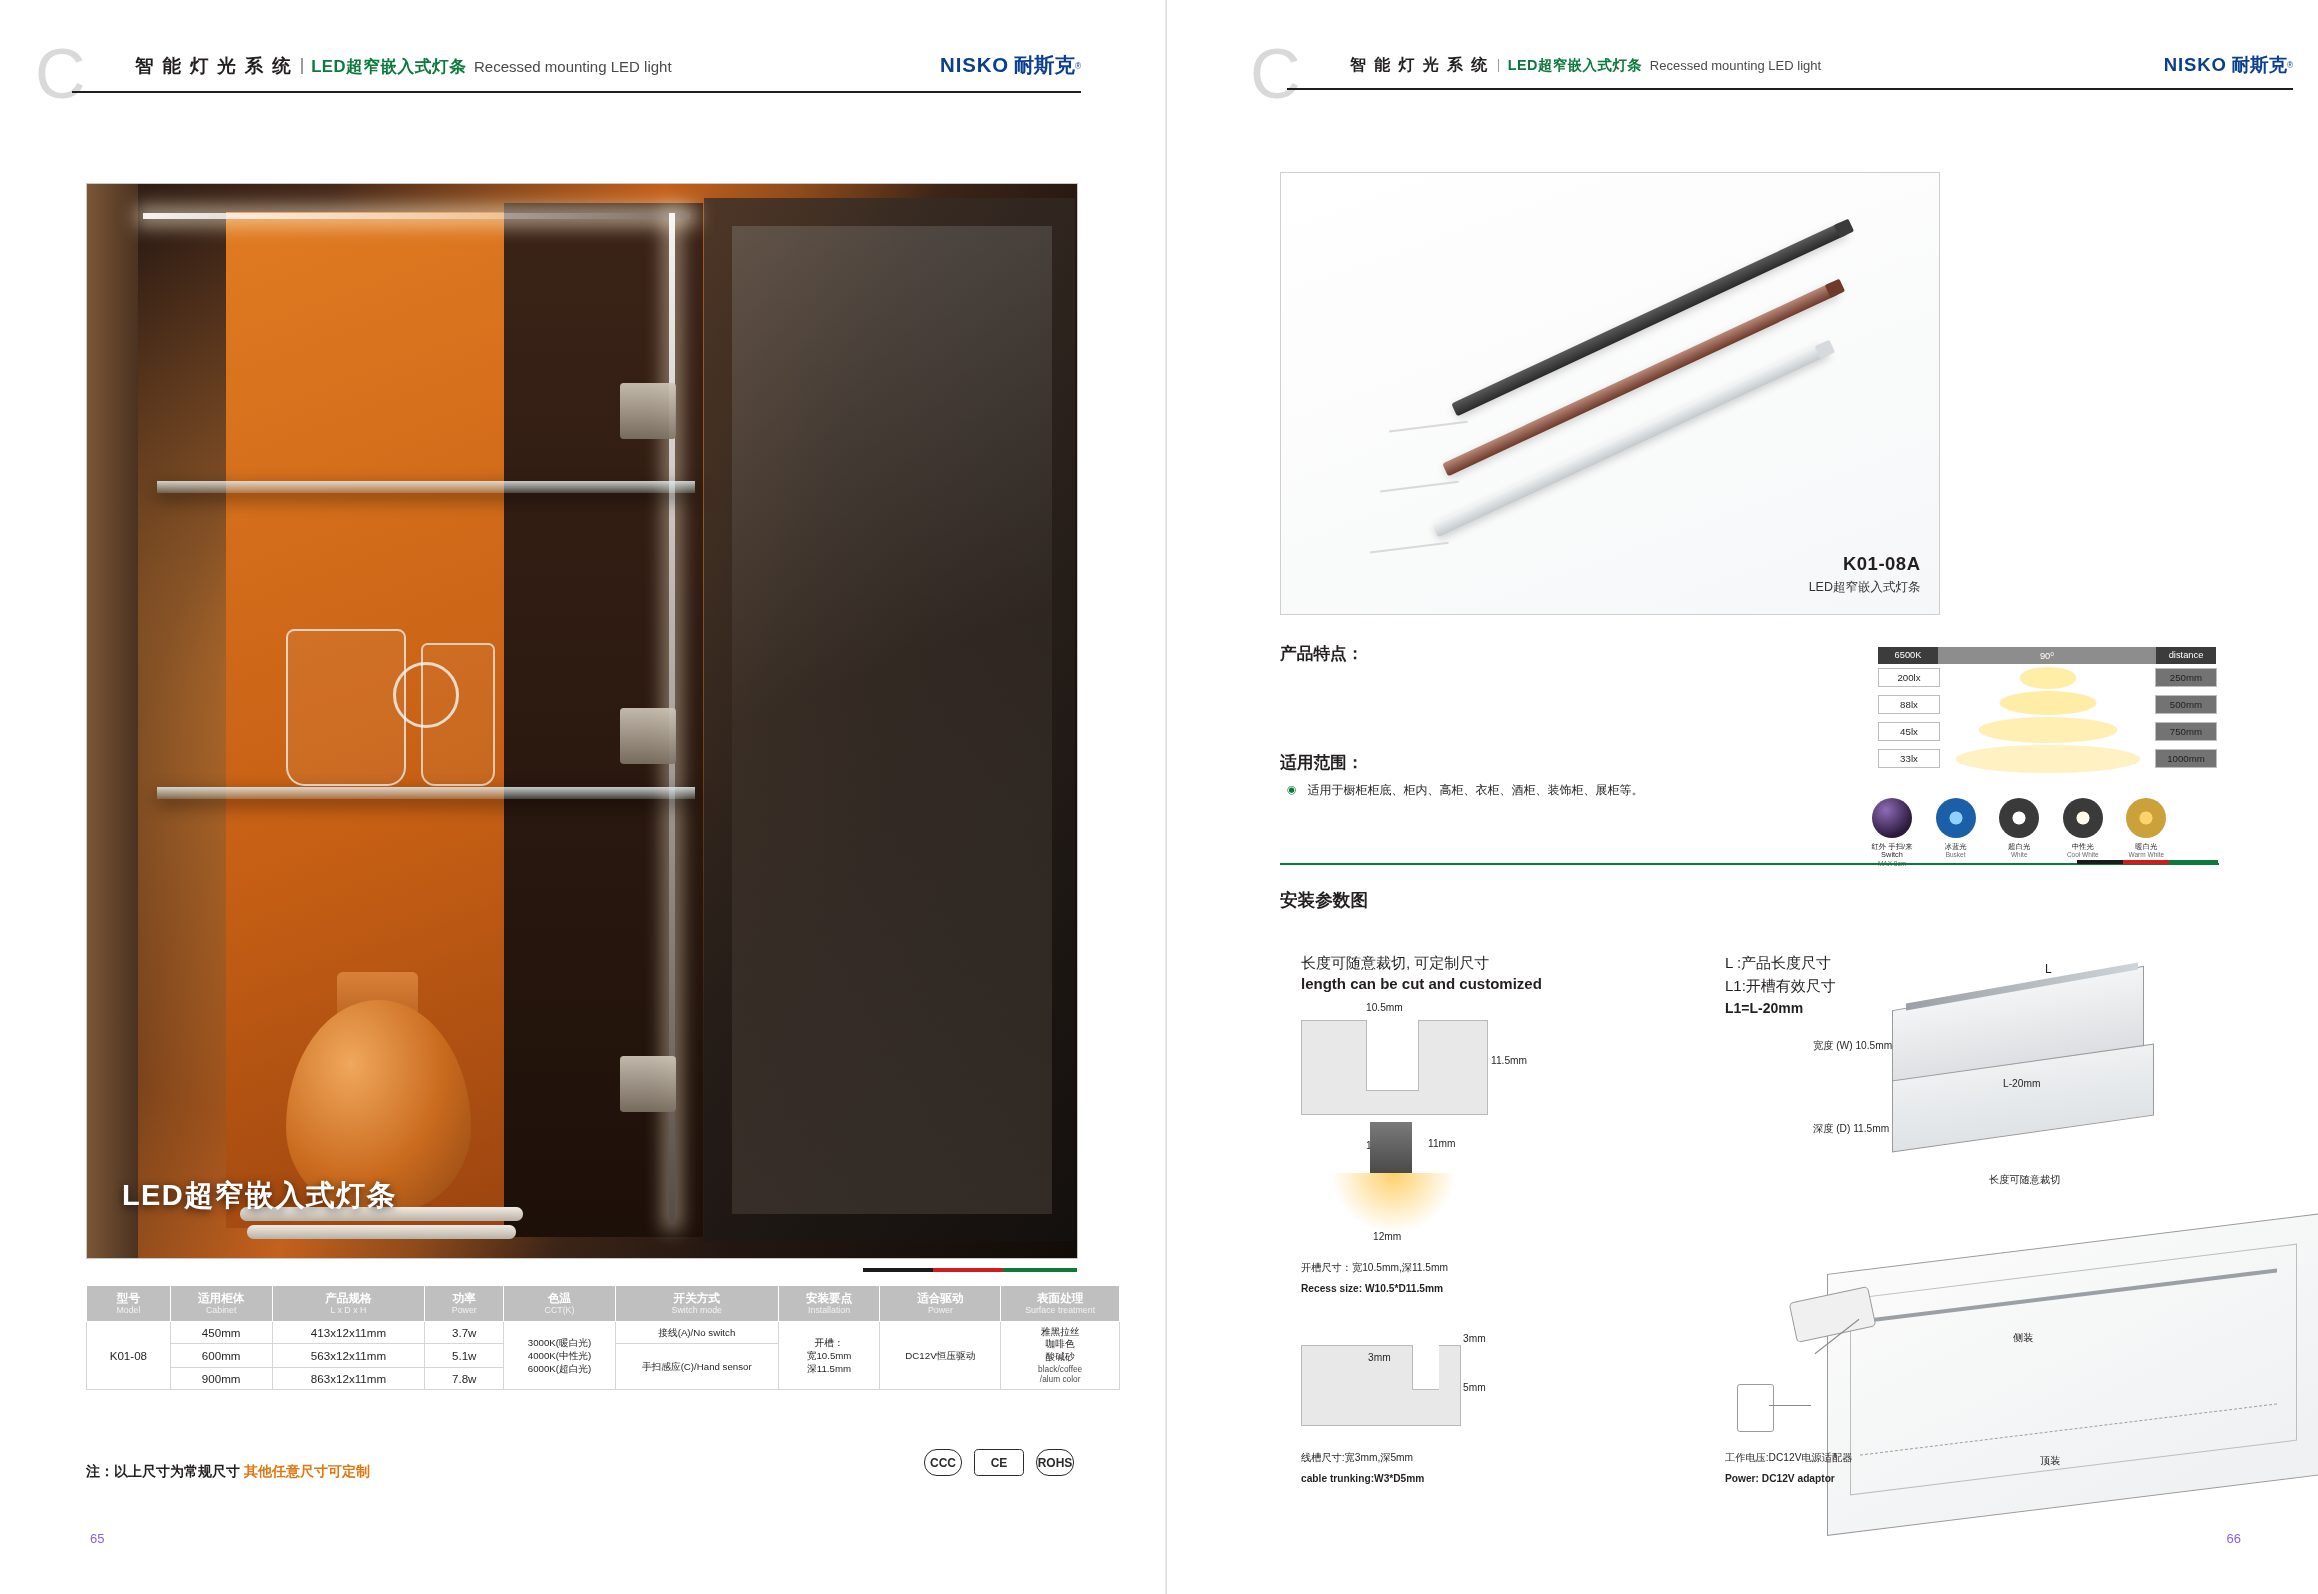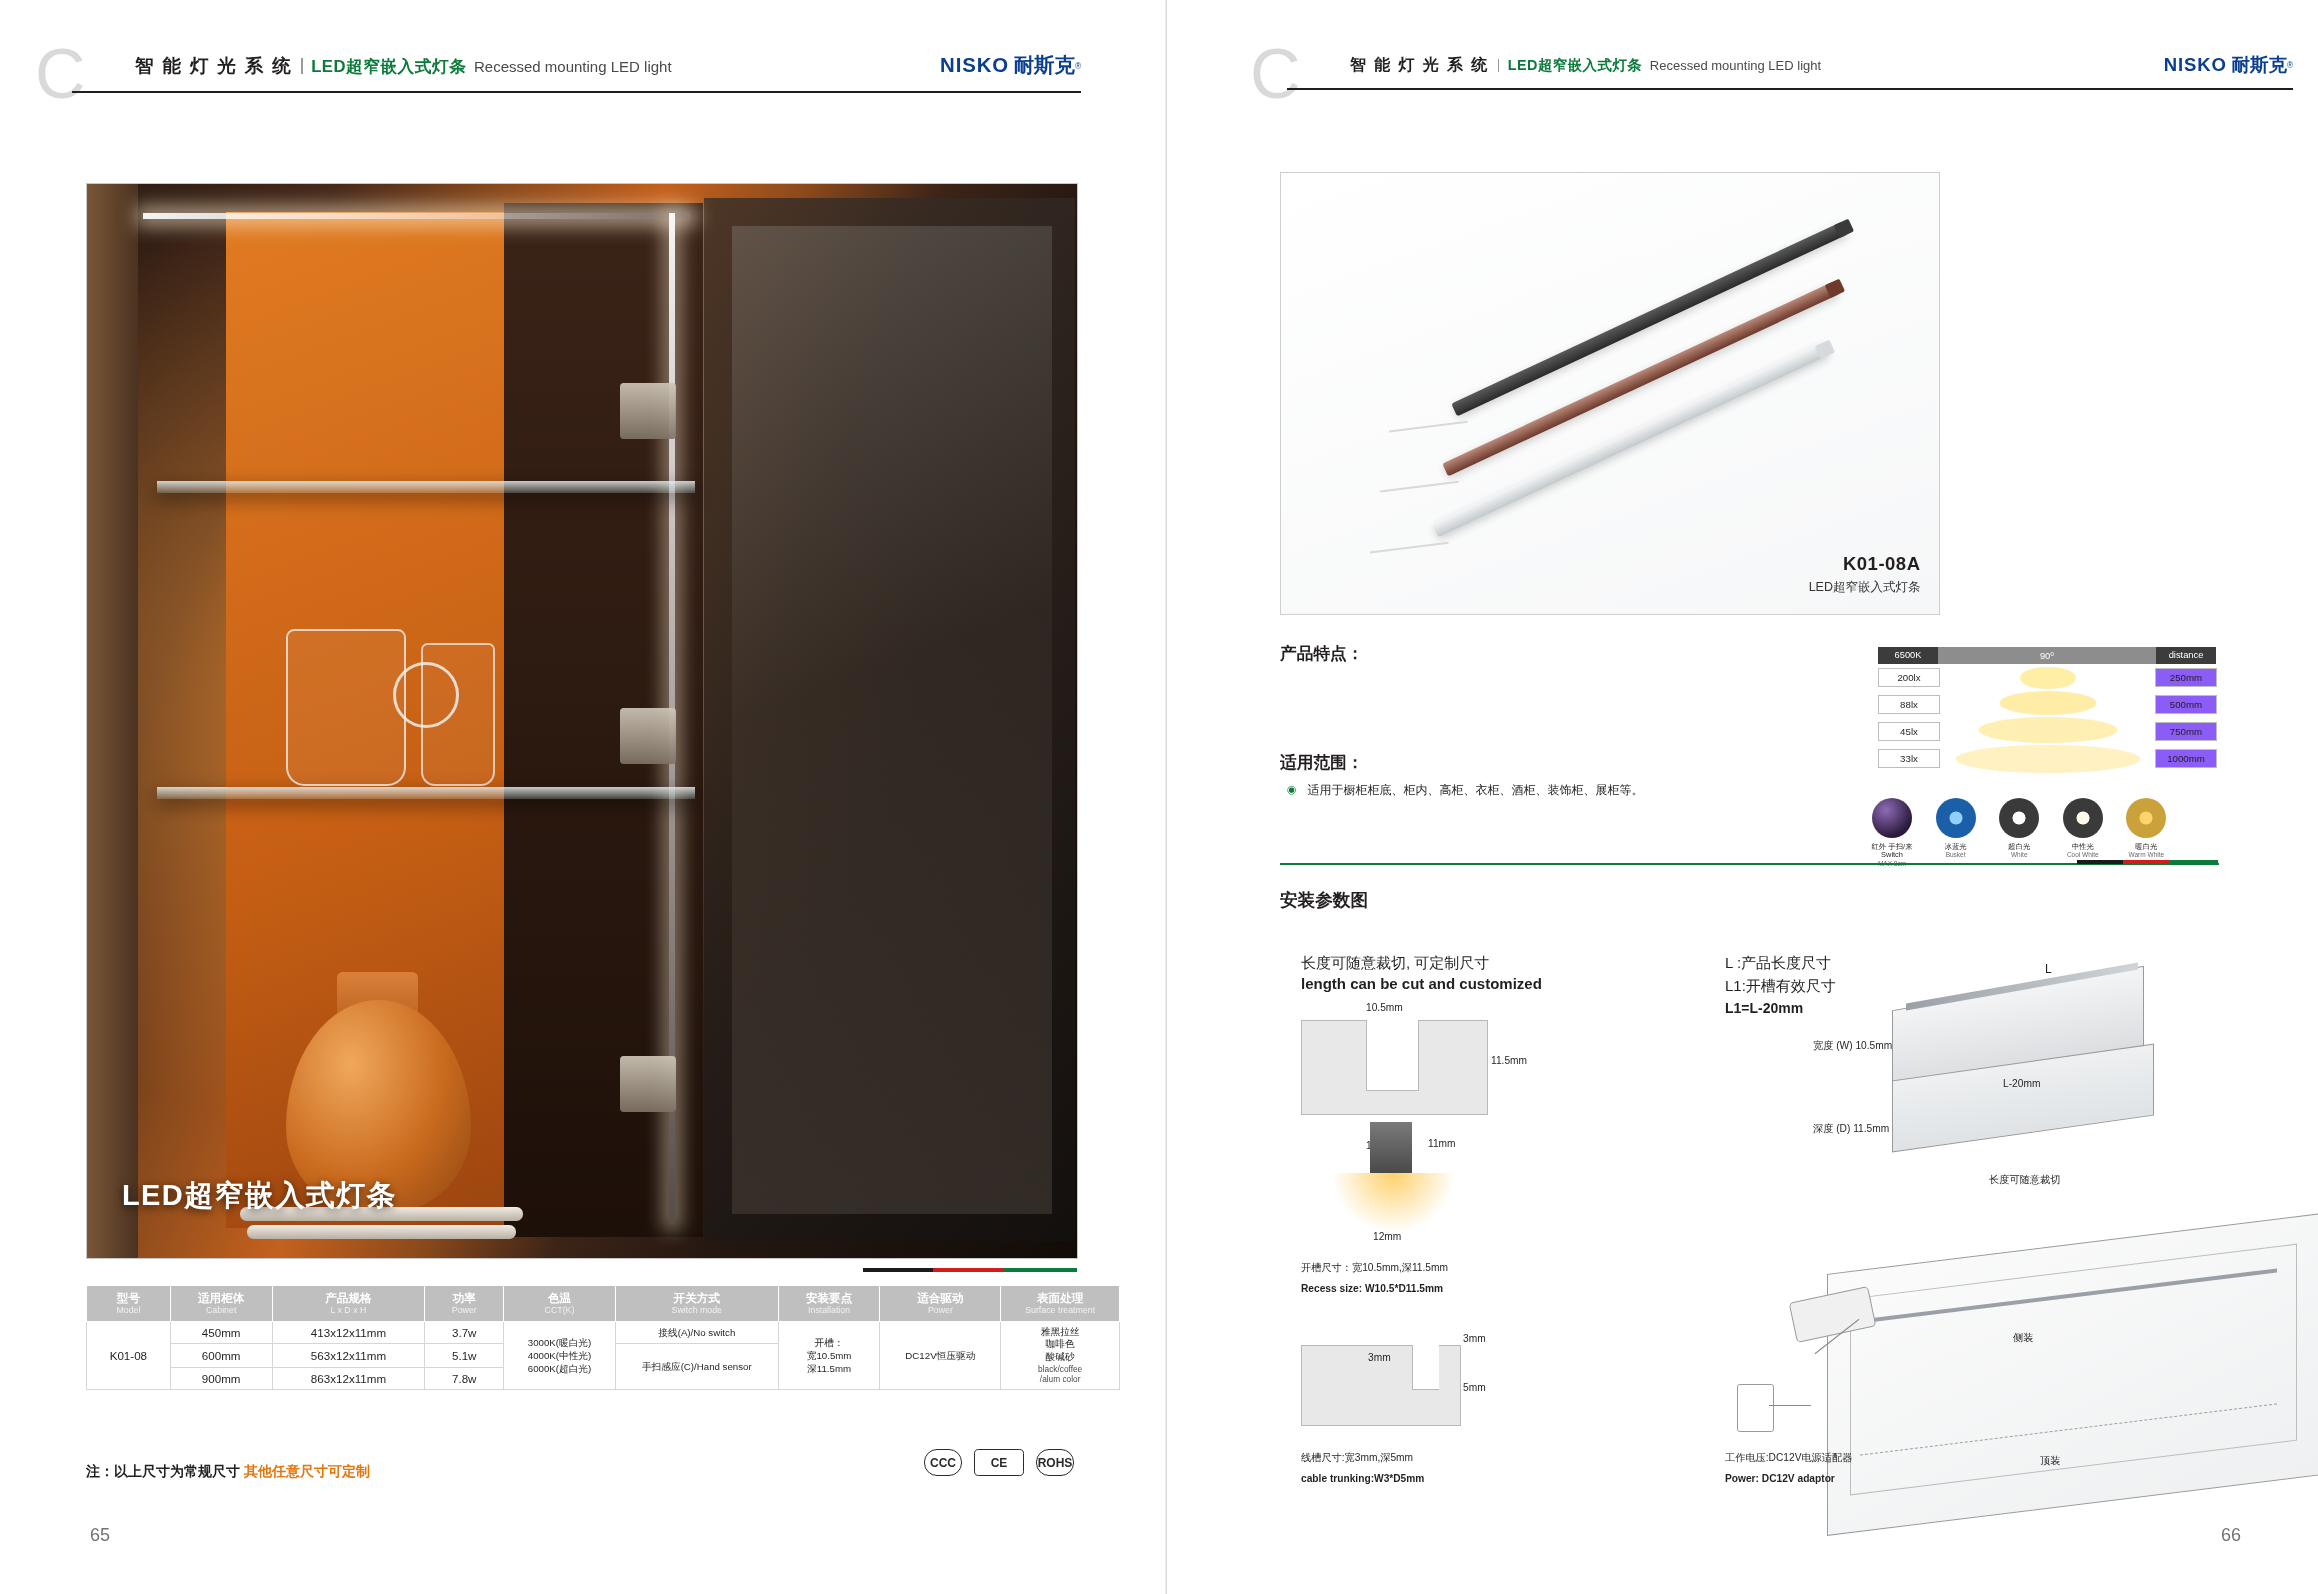--- a/index.html
+++ b/index.html
@@ -62,21 +62,21 @@
   .spec th{background:#bfbfbf;color:#ffffff;border:0.9px solid #ffffff;padding:4.6px 1.9px;font-size:11.6px;font-weight:bold;line-height:1.25;}
   .spec th .en{display:block;font-size:8.8px;font-weight:normal;color:#f2f2f2;}
   .spec td{border:0.9px solid #d6d6d6;padding:4.2px 2.8px;font-size:11.6px;text-align:center;color:#231f20;background:#fff;}
   .spec td.small{font-size:9.7px;line-height:1.35;}
   .spec td.tiny{font-size:8.3px;line-height:1.3;color:#4a4a4a;}
   .note{position:absolute;left:86px;top:1463px;font-size:14px;font-weight:bold;}
   .note .or{color:#e2760f;}
   .certs{position:absolute;right:93px;top:1449px;display:flex;gap:12px;align-items:center;}
   .cert{width:36px;height:25px;border:1.4px solid #2b2b2b;border-radius:13px;display:flex;align-items:center;justify-content:center;font-size:12px;font-weight:bold;color:#2b2b2b;}
   .cert.wide{width:48px;border-radius:4.6px;}
-  .pagenum{position:absolute;bottom:49px;font-size:18px;color:#737373;}
+  .pagenum{position:absolute;bottom:49px;font-size:13px;color:#8b5cf6;}
 
   
   .prodbox{position:absolute;left:1280px;top:172px;width:658px;height:441px;border:1.4px solid #cfcfcf;background:#fff;overflow:hidden;}
   .prodbox .bgwash{position:absolute;inset:0;background:linear-gradient(160deg,#ffffff,#f6f7f8);}
   .bar{position:absolute;height:14px;border-radius:2.8px;transform:rotate(-25deg);box-shadow:0 2.8px 8.3px rgba(0,0,0,.18);}
   .bar .cap{position:absolute;right:-7.4px;top:0;width:16px;height:14px;border-radius:1.9px;}
   .bar .lead{position:absolute;left:-70px;top:10.2px;width:79px;height:2.3px;background:#d9d9d9;transform:rotate(18deg);}
   .prodbox2{position:absolute;left:1941px;top:172px;width:278px;height:441px;border:1.4px solid #cfcfcf;background:#fff;overflow:hidden;}
   .groove{position:absolute;left:-28px;top:139px;width:362px;height:70px;transform:rotate(-17deg);background:linear-gradient(to bottom,#e9ecee 0%,#cfd4d8 40%,#aeb4b9 55%,#e7eaec 100%);border-radius:2.8px;box-shadow:0 4.6px 12px rgba(0,0,0,.15);}
   .groove .slit{position:absolute;left:18.5px;top:26px;width:325px;height:12px;background:linear-gradient(to bottom,#f7f9fa,#dfe4e7);}
@@ -91,21 +91,21 @@
   .bullets li{list-style:none;margin:0 0 12px 0;padding-left:20.4px;position:relative;}
   .bullets li:before{content:"◉";position:absolute;left:0;top:0;color:#0b7a3b;font-size:11px;}
   ul{margin:0;padding:0;}
 
   
   .dchart{position:absolute;left:1878px;top:647px;width:339px;height:139px;}
   .dhead{position:absolute;top:0;left:0;width:339px;height:16.7px;display:flex;}
   .dhead .c{background:#3c3c3c;color:#fff;font-size:9.3px;display:flex;align-items:center;justify-content:center;}
   .drow{position:absolute;left:0;width:339px;height:18.5px;display:flex;align-items:center;}
   .drow .lx{width:60px;border:0.9px solid #bdbdbd;height:16.7px;font-size:9.7px;display:flex;align-items:center;justify-content:center;background:#fff;}
-  .drow .mm{width:60px;border:0.9px solid #bdbdbd;height:16.7px;font-size:9.7px;display:flex;align-items:center;justify-content:center;background:#8b5cf6;margin-left:auto;}
+  .drow .mm{width:60px;border:0.9px solid #bdbdbd;height:16.7px;font-size:9.7px;display:flex;align-items:center;justify-content:center;background:#737373;margin-left:auto;}
   .cone{position:absolute;left:70px;top:20.4px;width:199px;height:116px;}
   .cone i{position:absolute;left:50%;transform:translateX(-50%);background:rgba(255,225,120,.55);border-radius:50%;}
   .cct{position:absolute;left:1869px;top:798px;width:348px;display:flex;gap:17.6px;}
   .cctitem{width:46px;text-align:center;}
   .cctitem .dot{width:40px;height:40px;border-radius:50%;margin:0 auto 4.6px;display:block;}
   .cctitem .t1{font-size:7.4px;color:#231f20;line-height:1.2;}
   .cctitem .t2{font-size:6.5px;color:#6a6a6a;line-height:1.2;}
 
   .divider{position:absolute;left:1280px;width:939px;height:2.3px;background:#0b7a3b;}
 

